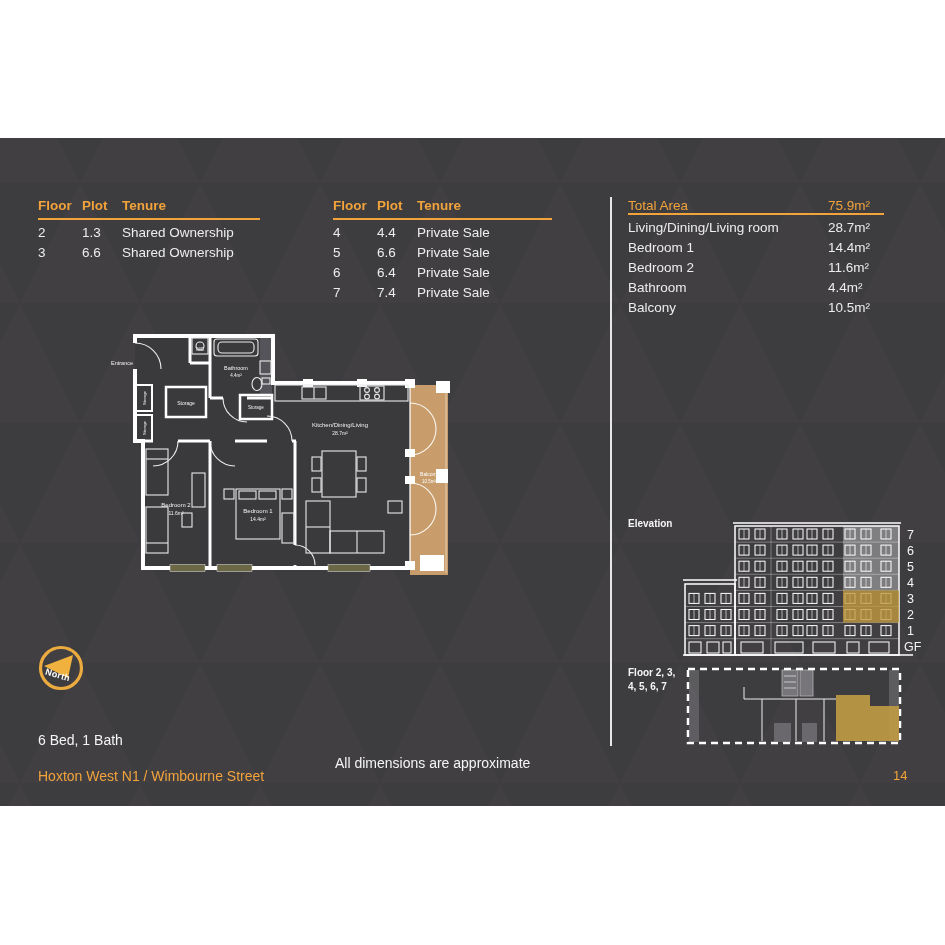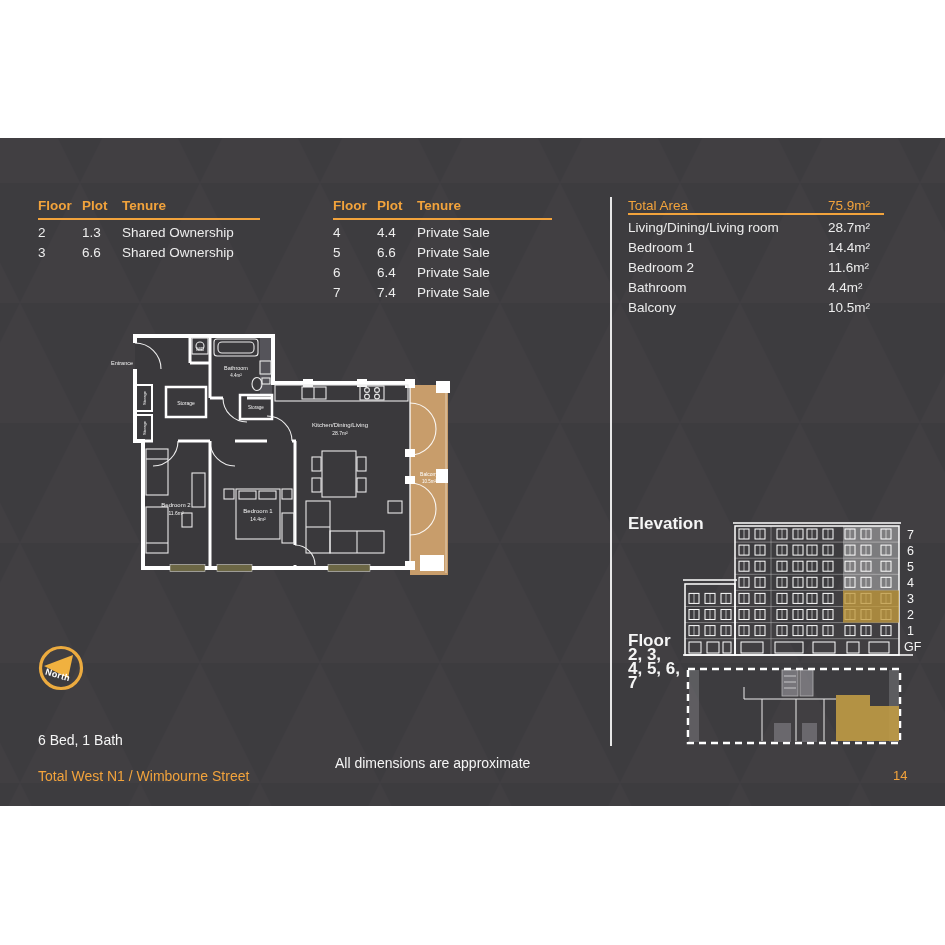--- a/index.html
+++ b/index.html
@@ -14,21 +14,21 @@
   .ten-row{display:grid;grid-template-columns:44px 40px 1fr;margin-top:5px;}
   .ten-row:first-of-type{margin-top:9px;}
   
   .area-table{position:absolute;left:628px;top:198px;width:256px;color:#EDEDED;font-size:13.5px;}
   .area-head{display:grid;grid-template-columns:200px 1fr;color:#F2A33C;font-weight:normal;
              border-bottom:2px solid #F2A33C;}
   .area-row{display:grid;grid-template-columns:200px 1fr;margin-top:5px;}
   .area-row:first-of-type{margin-top:9px;}
   .divider{position:absolute;left:610px;top:197px;width:2px;height:549px;background:rgba(255,255,255,.88);}
   .white-label{position:absolute;color:#F5F5F5;font-size:14px;}
-  .bold-small{position:absolute;color:#F5F5F5;font-size:17px;font-weight:bold;line-height:14px;}
+  .bold-small{position:absolute;color:#F5F5F5;font-size:10px;font-weight:bold;line-height:14px;}
   .orange-label{position:absolute;color:#F2A33C;font-size:14px;}
   .compass{position:absolute;left:38px;top:645px;width:46px;height:46px;}
   .compass-label{position:absolute;left:7px;top:25px;transform:rotate(16deg);font-size:9px;
                  font-weight:bold;color:#fff;letter-spacing:.3px;}
   svg{display:block;}
   svg text{font-family:"Liberation Sans",sans-serif;}
 </style>
 </head>
 <body>
 
@@ -329,21 +329,21 @@
       <text x="224" y="40.6">6</text>
       <text x="224" y="56.7">5</text>
       <text x="224" y="72.8">4</text>
       <text x="224" y="88.9">3</text>
       <text x="224" y="105">2</text>
       <text x="224" y="121.1">1</text>
       <text x="221" y="137.2">GF</text>
     </g>
   </svg>
 
-  <div class="bold-small" style="left:628px;top:634px;width:60px;">
+  <div class="bold-small" style="left:628px;top:666px;width:60px;">
     <div>Floor 2, 3,</div>
     <div>4, 5, 6, 7</div>
   </div>
   <svg class="abs" style="left:684px;top:661px;" width="220" height="88" viewBox="0 0 220 88">
     <g>
       <rect x="4" y="8" width="212" height="74" fill="none" stroke="#FFFFFF" stroke-width="2.5" stroke-dasharray="7 5"></rect>
       <rect x="5" y="9" width="10" height="72" fill="#8D8C92" opacity="0.4"></rect>
       <rect x="205" y="9" width="10" height="72" fill="#8D8C92" opacity="0.4"></rect>
       <g stroke="#FFFFFF" stroke-width="1" fill="none" opacity="0.9">
         <line x1="60" y1="38" x2="152" y2="38"></line>
@@ -358,16 +358,16 @@
       <line x1="100" y1="21" x2="112" y2="21" stroke="#FFFFFF" stroke-width="0.6"></line>
       <line x1="100" y1="27" x2="112" y2="27" stroke="#FFFFFF" stroke-width="0.6"></line>
       <rect x="90" y="62" width="17" height="19" fill="#85848A" opacity="0.6"></rect>
       <rect x="118" y="62" width="15" height="19" fill="#85848A" opacity="0.6"></rect>
       <polygon points="152,34 186,34 186,45 215,45 215,80 152,80" fill="#C09B45" opacity="0.9"></polygon>
     </g>
   </svg>
 
   <div class="white-label" style="left:38px;top:732px;">6 Bed, 1 Bath</div>
   <div class="white-label" style="left:335px;top:730px;margin-top:25px;">All dimensions are approximate</div>
-  <div class="orange-label" style="left:38px;top:768px;">Total West N1 / Wimbourne Street</div>
+  <div class="orange-label" style="left:38px;top:768px;">Hoxton West N1 / Wimbourne Street</div>
   <div class="orange-label" style="left:893px;top:768px;font-size:13px;">14</div>
 
 </div>
 
 </body></html>

